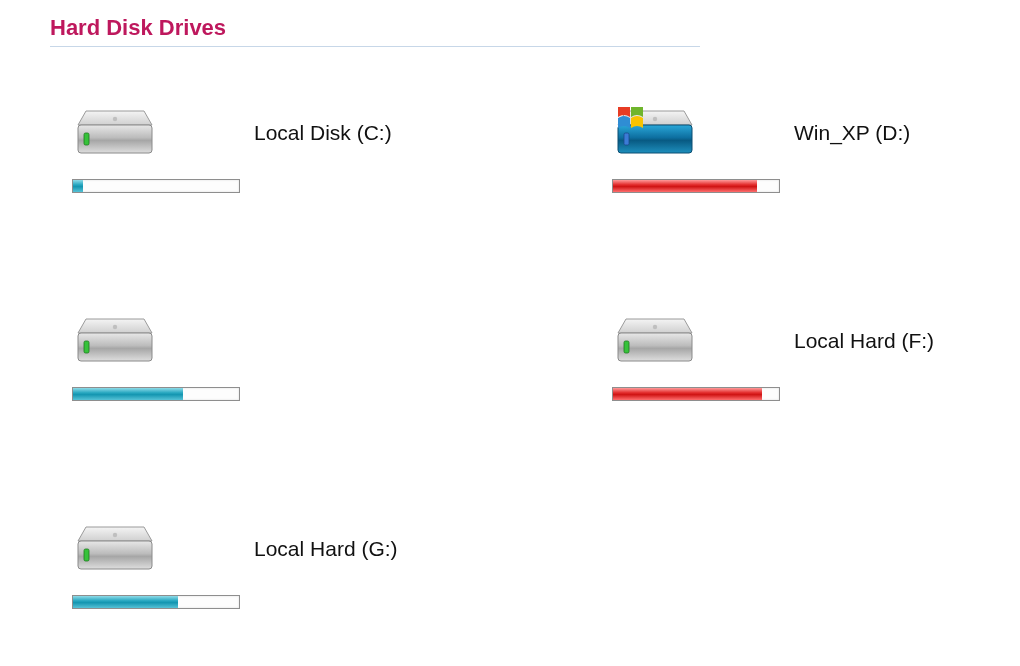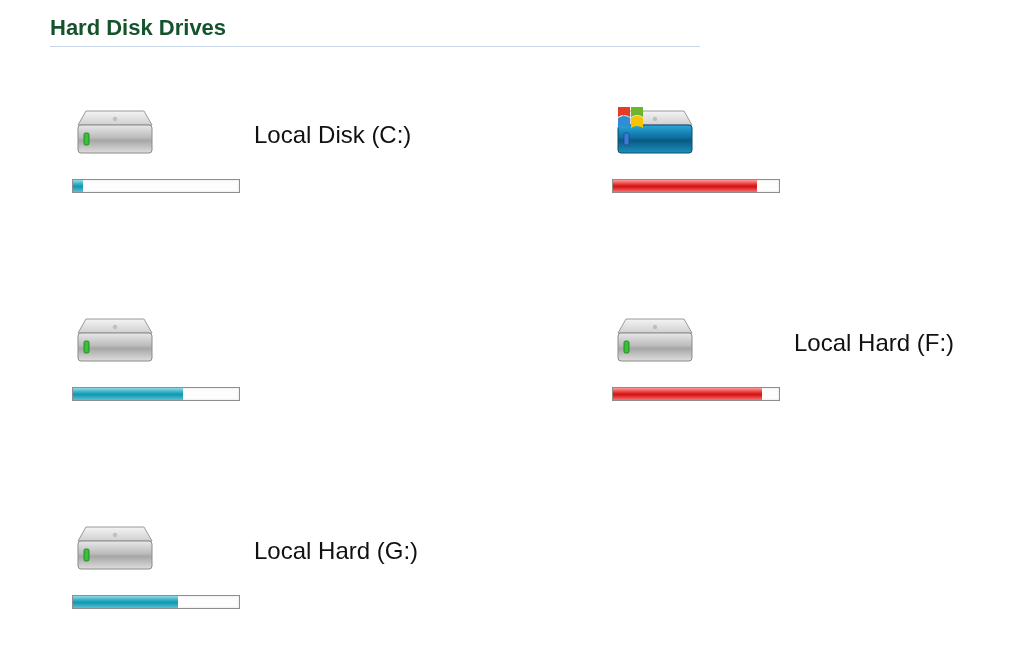--- a/index.html
+++ b/index.html
@@ -9,21 +9,21 @@
     width: 1020px;
     height: 666px;
     padding: 0;
   }
   .container {
     padding: 15px 20px 20px 50px;
   }
   .section-title {
     font-weight: 700;
     font-size: 22px;
-    color: #14532d;
+    color: #be185d;
     padding-bottom: 5px;
     border-bottom: 1px solid #c7d7e8;
     margin-bottom: 60px;
     width: 650px;
   }
   .drives-grid {
     display: grid;
     grid-template-columns: 540px 440px;
     row-gap: 122px;
   }
@@ -38,21 +38,21 @@
     flex-direction: column;
     align-items: flex-start;
     margin-left: 20px;
   }
   .drive-icon {
     width: 90px;
     height: 58px;
     position: relative;
   }
   .drive-label {
-    font-size: 24px;
+    font-size: 21px;
     color: #111;
     margin-left: 14px;
     margin-top: 14px;
     white-space: nowrap;
   }
   .capacity-bar {
     width: 168px;
     height: 14px;
     border: 1px solid #8e8e8e;
     background: #fdfdfd;
@@ -138,20 +138,21 @@
               <path d="M19 4 Q25 0 31 4 L31 14 Q25 10 19 14 Z" fill="#6fb52c"></path>
               <path d="M6 15 Q12 11 18 15 L18 25 Q12 21 6 25 Z" fill="#2f8dd4"></path>
               <path d="M19 15 Q25 11 31 15 L31 25 Q25 21 19 25 Z" fill="#f8c300"></path>
             </g>
           </svg>
         </div>
         <div class="capacity-bar">
           <div class="capacity-fill fill-red" style="width:87%"></div>
         </div>
       </div>
+      <div class="drive-label">Win_XP (D:)</div>
     </div>
 
     <div class="drive-item">
       <div class="drive-left">
         <div class="drive-icon">
           <svg width="90" height="58" viewBox="0 0 90 58">
             <polygon points="8,18 82,18 74,4 16,4" fill="url(#top1)" stroke="#9a9a9a" stroke-width="1"></polygon>
             <rect x="8" y="18" width="74" height="28" rx="3" fill="url(#front1)" stroke="#8a8a8a" stroke-width="1"></rect>
             <circle cx="45" cy="12" r="2.2" fill="#bfbfbf"></circle>
             <rect x="14" y="26" width="5" height="12" rx="1.5" fill="#36c23a" stroke="#1e7a20" stroke-width="0.8"></rect>

